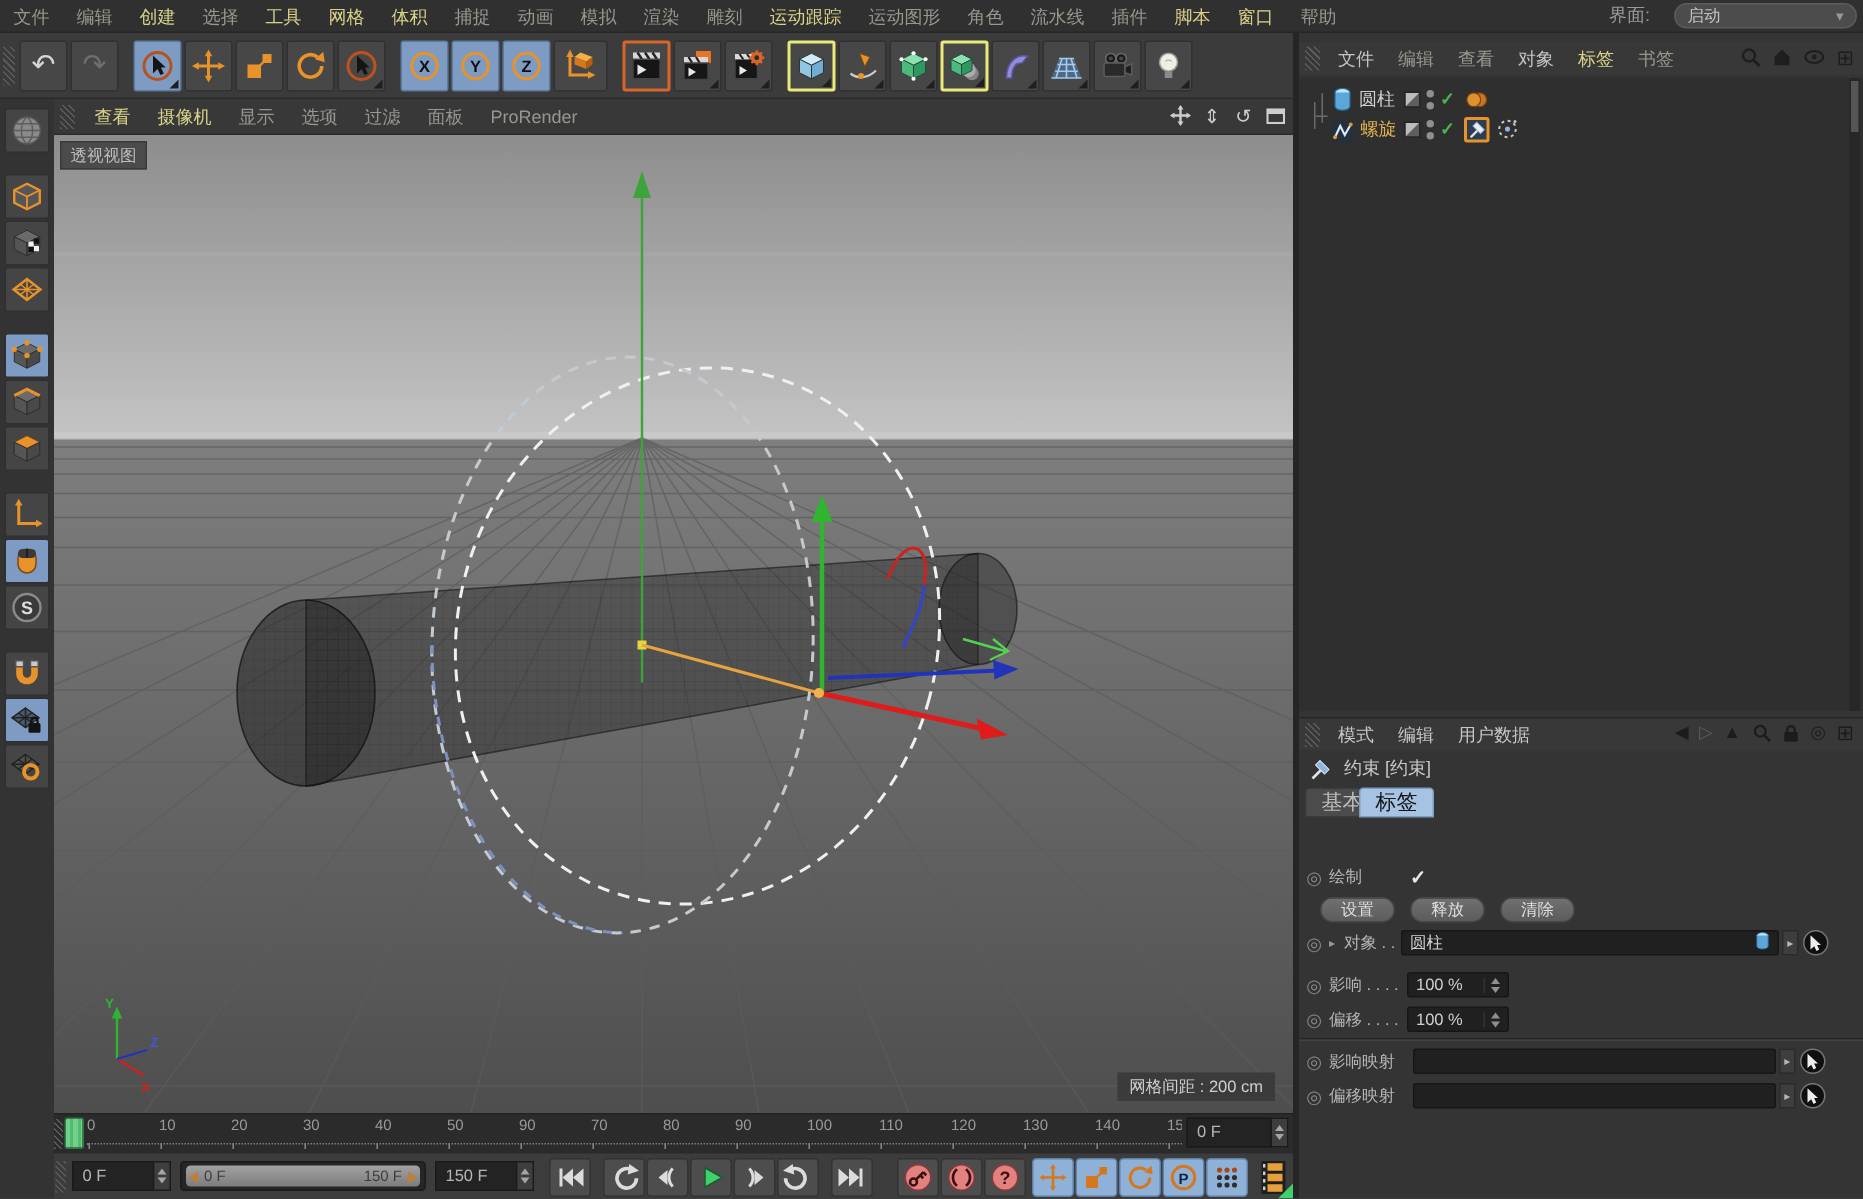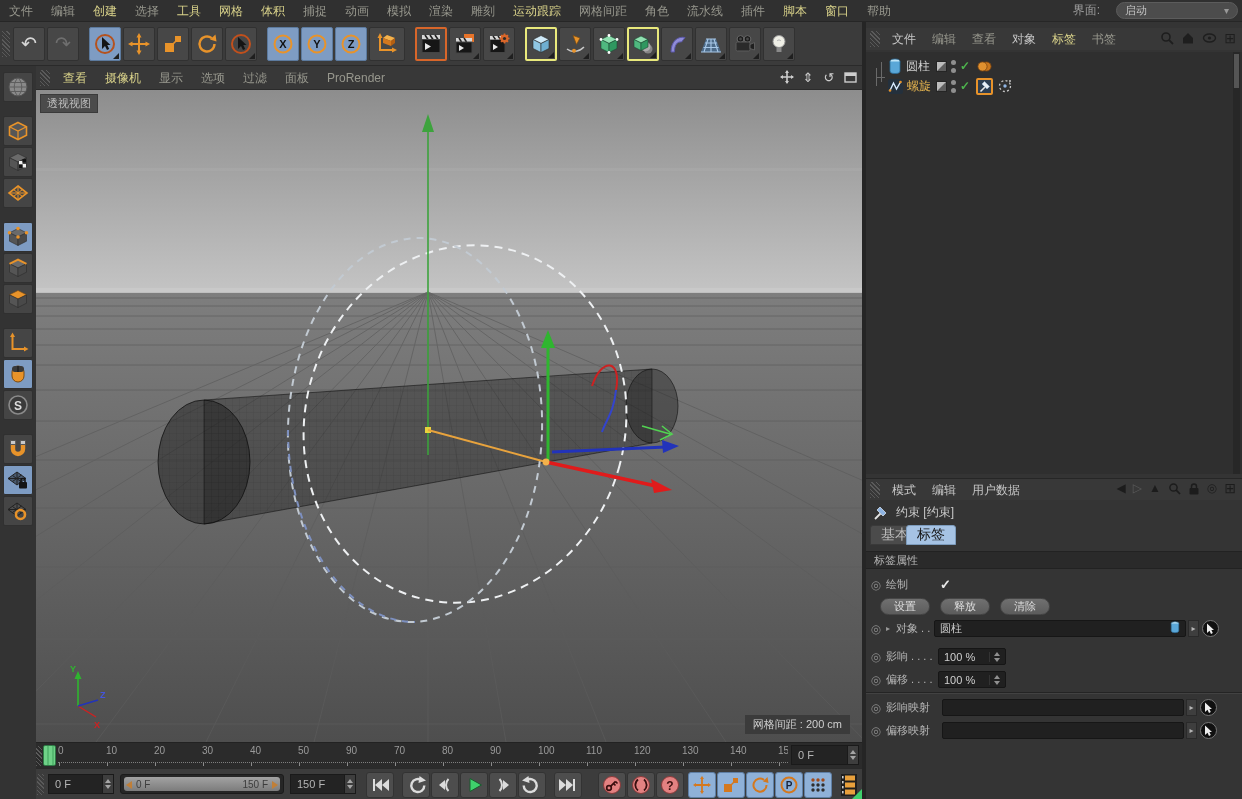--- a/index.html
+++ b/index.html
@@ -134,21 +134,21 @@
       <span class="mi lo">选择</span>
       <span class="mi hi">工具</span>
       <span class="mi hi">网格</span>
       <span class="mi hi">体积</span>
       <span class="mi lo">捕捉</span>
       <span class="mi lo">动画</span>
       <span class="mi lo">模拟</span>
       <span class="mi lo">渲染</span>
       <span class="mi lo">雕刻</span>
       <span class="mi hi">运动跟踪</span>
-      <span class="mi lo">网格间距</span>
+      <span class="mi lo">运动图形</span>
       <span class="mi lo">角色</span>
       <span class="mi lo">流水线</span>
       <span class="mi lo">插件</span>
       <span class="mi hi">脚本</span>
       <span class="mi hi">窗口</span>
       <span class="mi lo">帮助</span>
     </div>
   <div id="iface">
     <span class="lbl">界面:</span>
     <div class="dd">
@@ -816,21 +816,21 @@
         <span class="tagtile">
             <svg width="17" height="17">
               <circle cx="10.5" cy="8.5" r="4.6" fill="#c9771d" stroke="#7a4410" stroke-width=".8"></circle>
               <circle cx="6.5" cy="8.5" r="4.6" fill="#e0912f" stroke="#7a4410" stroke-width=".8"></circle>
             </svg>
           </span>
       </div>
     </div>
     <div class="omrow" style="top:24px">
       <div class="tree" style="top:-8px;height:18px"></div>
-      <div style="margin-left:22px;display:flex;align-items:center">
+      <div style="margin-left:22px;display:flex;align-items:flex-end">
         <svg width="15" height="15">
             <rect x="0" y="0" width="15" height="15" rx="2" fill="#24303c"></rect>
             <polyline points="2,11.5 5.5,4 8.5,10 12.5,3" fill="none" stroke="#d8ecff" stroke-width="1.4"></polyline>
             <circle cx="2" cy="11.5" r="1.3" fill="#e8932a"></circle>
             <circle cx="12.5" cy="3" r="1.3" fill="#e8932a"></circle>
           </svg>
         <span class="objname selname">螺旋</span>
       </div>
       <div class="omtoggles">
         <i class="diagsq"></i>
@@ -888,21 +888,20 @@
 
   <div id="tagtitle">
     <svg width="16" height="16">
         <path d="M3 14L8.5 8.5" stroke="#e5e5e5" stroke-width="1.8"></path>
         <polygon points="8,2 14,8 11,11 5,5" fill="#8fb4e2" stroke="#dfe8f2" stroke-width=".7"></polygon>
       </svg>
     <span>约束 [约束]</span>
   </div>
   <div class="tab" id="tab-basic">基本</div>
   <div class="tab" id="tab-tag">标签</div>
-  <div id="amsection">标签属性</div>
 
   <div class="amrow" style="top:552px">
     <span class="kdot">◎</span>
     <span class="amlabel">绘制</span>
     <span class="drawcheck">✓</span>
   </div>
   <div class="amrow" style="top:574px;gap:10px;padding-left:14px">
     <span class="capsule">设置</span>
     <span class="capsule">释放</span>
     <span class="capsule">清除</span>

